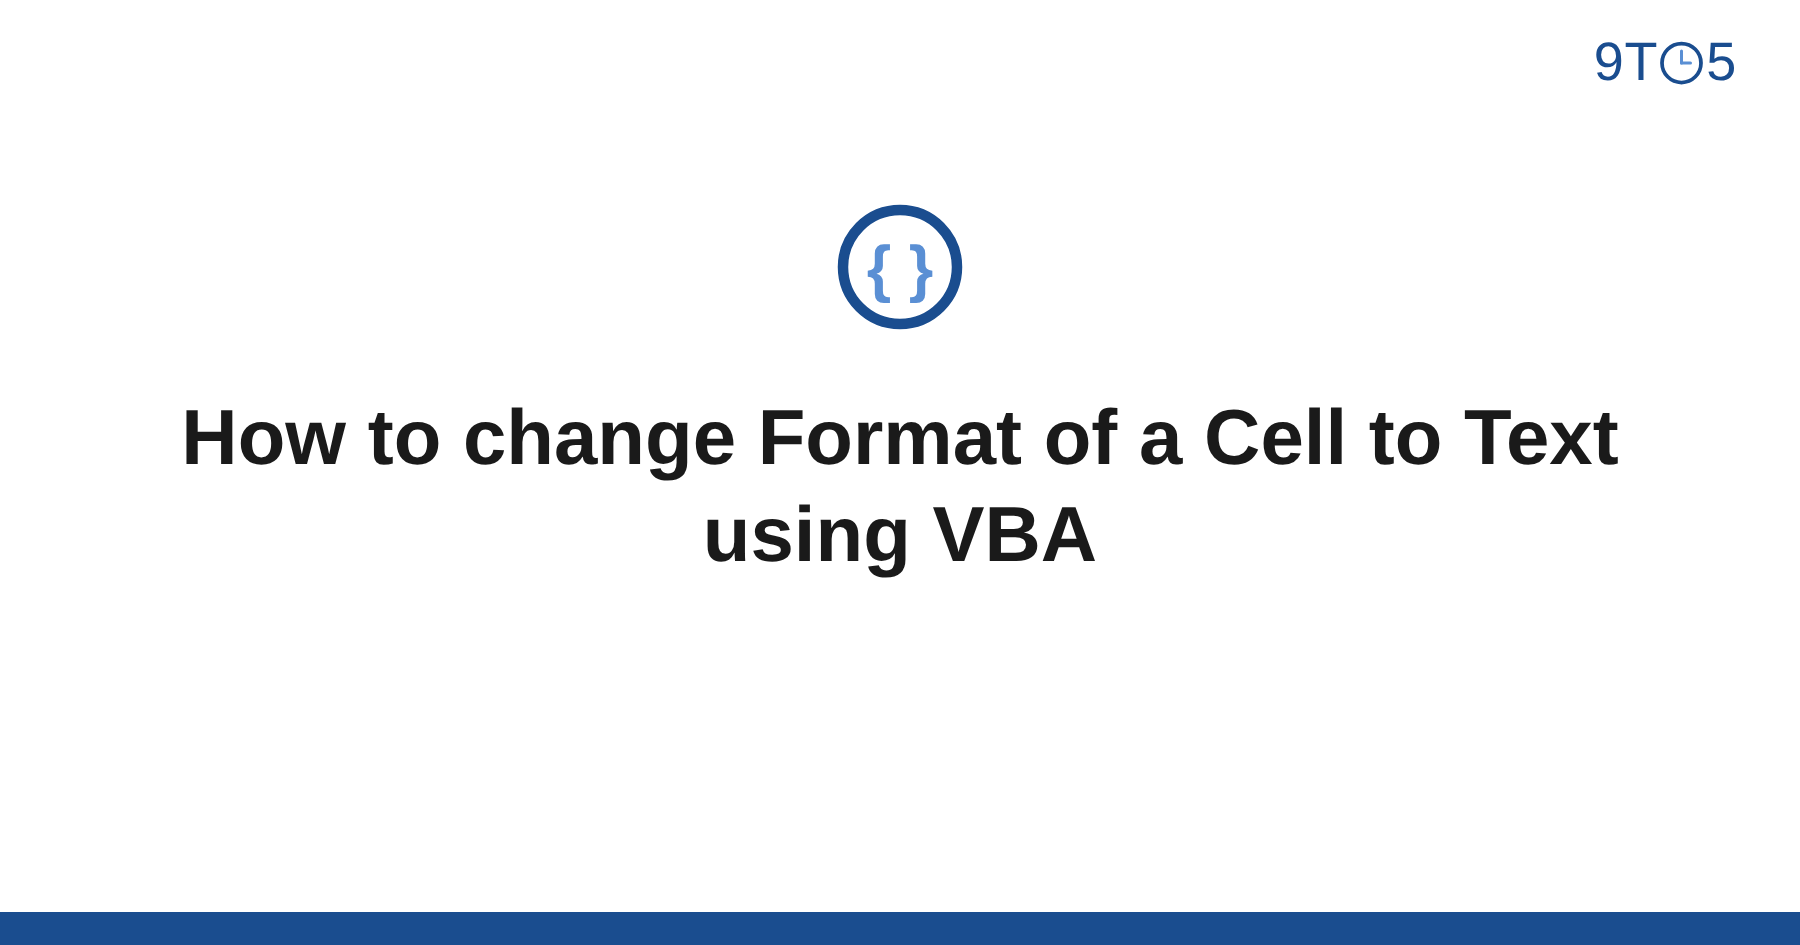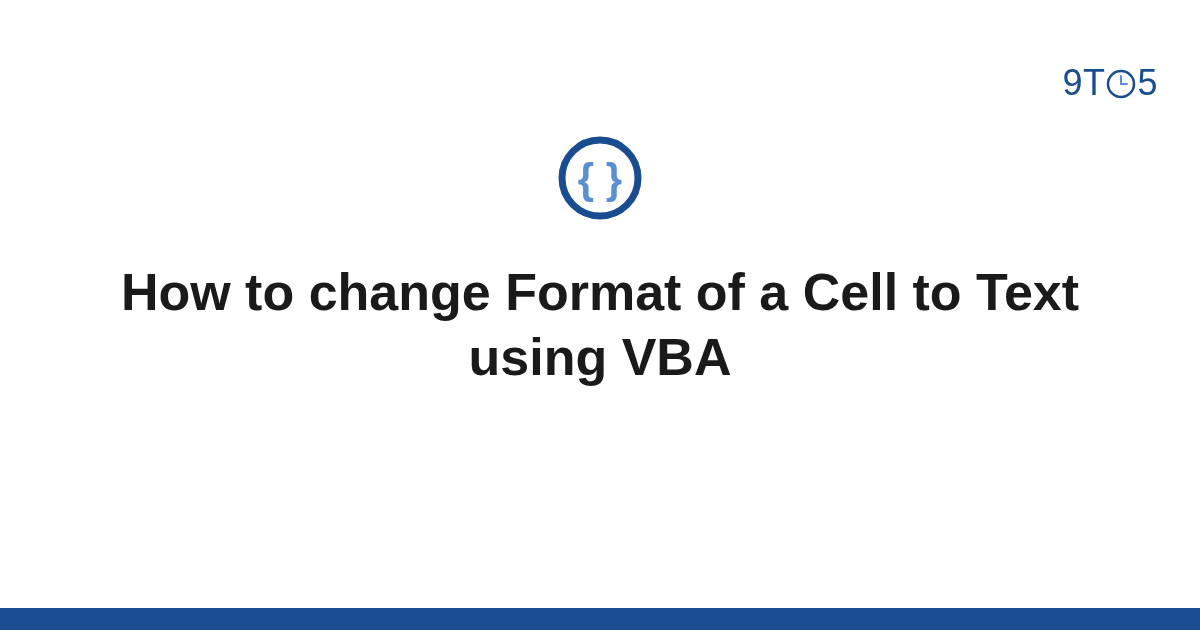--- a/index.html
+++ b/index.html
@@ -17,21 +17,20 @@
     }
     .header {
       position: absolute;
       top: 20px;
       right: 42px;
       display: flex;
       align-items: baseline;
       font-size: 36px;
       font-weight: 400;
       letter-spacing: 0.5px;
-      margin-top: 42px;
     }
     .logo-9t {
       color: #1a4d8f;
       font-weight: 500;
     }
     .logo-o {
       display: inline-flex;
       align-items: center;
       justify-content: center;
       position: relative;

